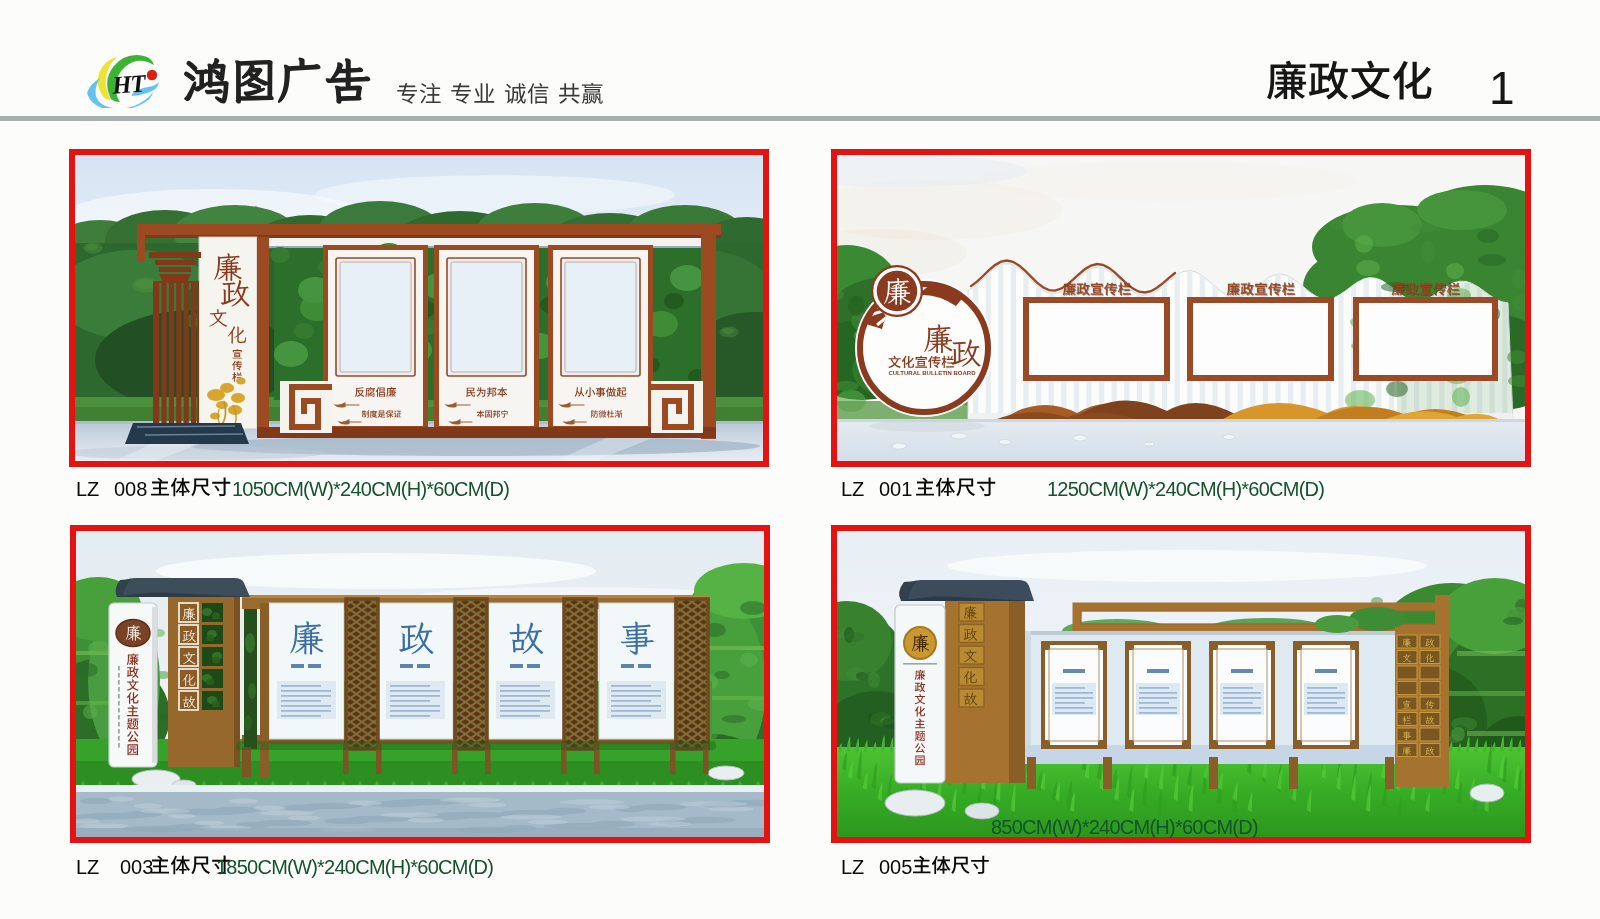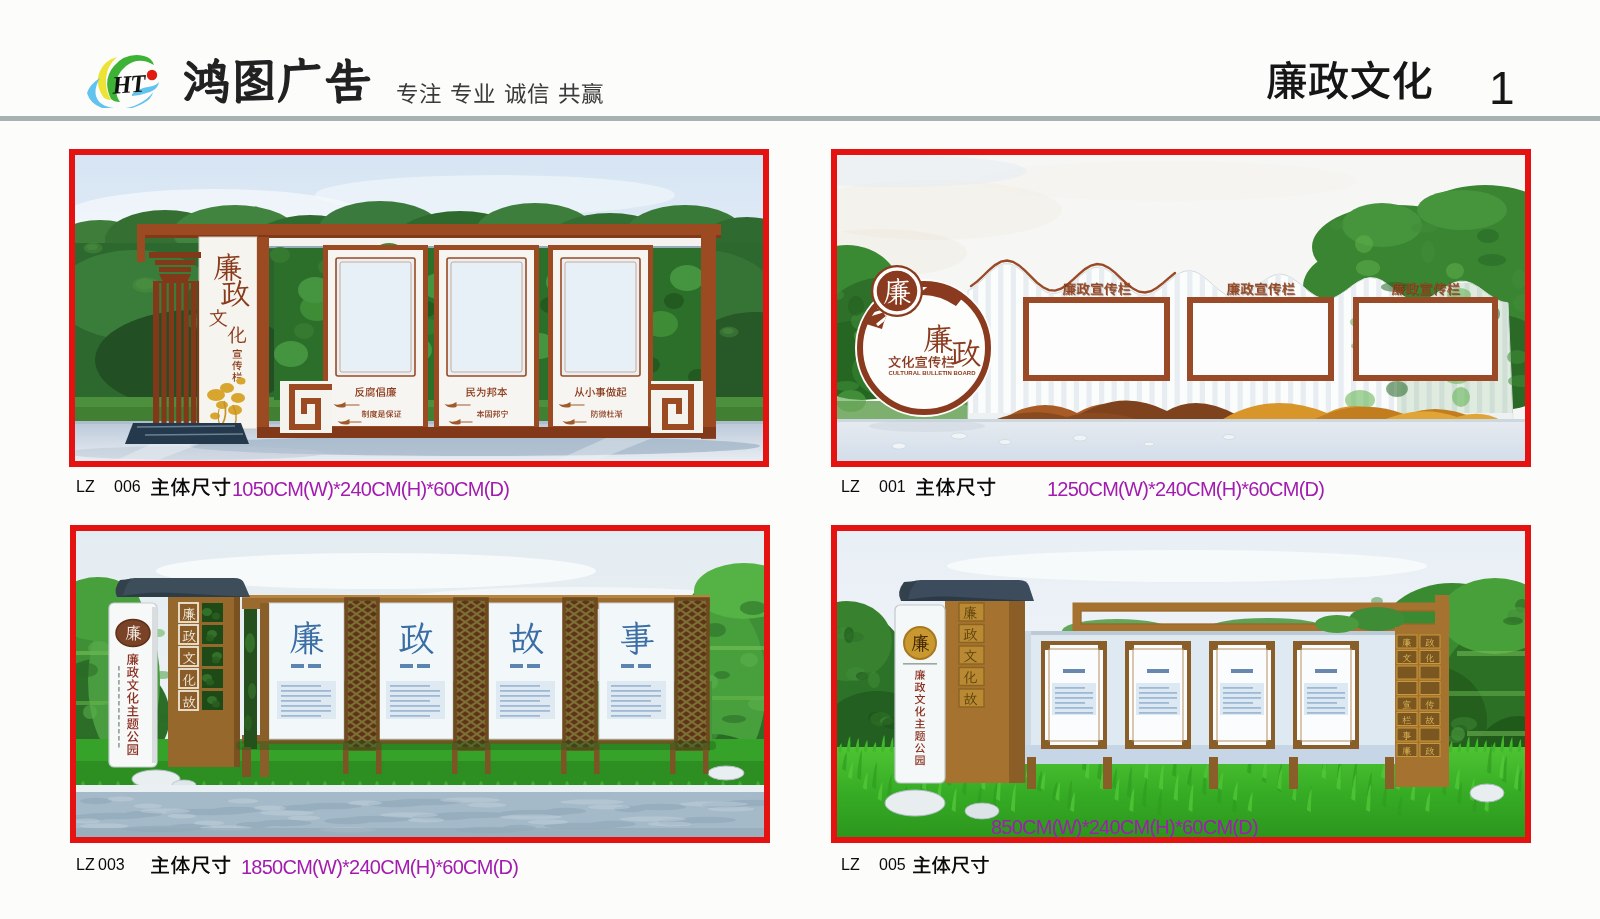--- a/index.html
+++ b/index.html
@@ -1,18 +1,18 @@
 <!DOCTYPE html>
 <html><head><meta charset="utf-8"><title>p</title><style>
 html,body{margin:0;padding:0}
 body{width:1600px;height:919px;background:#fcfcfb;font-family:"Liberation Sans",sans-serif;position:relative;overflow:hidden}
 .abs{position:absolute}
 .panel{position:absolute;border:6px solid #e41312;background:#fff}
-.cap{position:absolute;font-size:16px;color:#0b0b0b;white-space:pre}
-.capt{position:absolute;font-size:20px;color:#a21caf;white-space:pre;letter-spacing:-.75px}
+.cap{position:absolute;font-size:20px;color:#0b0b0b;white-space:pre}
+.capt{position:absolute;font-size:20px;color:#14532d;white-space:pre;letter-spacing:-.75px}
 </style></head><body>
 
 <svg width="0" height="0" style="position:absolute">
     <defs>
       <path id="w653f" d="M61.9 -50.3L79.1 -51.4Q77.8 -44.6 76.0 -38.6Q74.1 -32.5 71.2 -26.7Q68.2 -31.8 65.8 -37.5Q63.4 -43.1 61.4 -49.3ZM27.4 -64.4L27.6 -10.5Q25.6 -9.8 23.4 -9.2Q21.2 -8.6 19.2 -7.9L18.9 -44.9Q18.9 -46.1 18.4 -46.7Q17.9 -47.3 15.8 -48.2Q13.5 -49.2 12.0 -49.2Q10.9 -49.2 10.9 -48.6Q10.9 -48.1 11.3 -47.6Q11.9 -46.6 12.2 -45.6Q12.6 -44.5 12.6 -43.1L13.0 -6.1L10.3 -5.4Q8.4 -4.8 5.8 -4.8Q5.4 -4.8 5.0 -4.8Q4.6 -4.8 4.3 -4.9L4.1 -4.9Q3.2 -4.9 3.2 -4.3Q3.2 -4.2 4.0 -2.6Q4.8 -1.0 6.2 0.6Q7.7 2.1 9.7 2.1Q10.4 2.1 14.6 0.9Q18.7 -0.4 24.9 -2.8Q31.1 -5.1 38.3 -8.4Q45.5 -11.7 52.2 -15.7Q54.7 -17.0 54.7 -18.3Q54.7 -19.0 53.5 -19.0Q52.8 -19.0 51.3 -18.5Q47.0 -17.0 42.6 -15.5Q38.2 -13.9 33.8 -12.5L33.5 -39.0L46.2 -39.6Q47.3 -39.7 48.0 -40.0Q48.7 -40.3 48.7 -40.9Q48.7 -41.6 47.7 -42.7Q46.7 -43.8 45.4 -44.8Q44.0 -45.7 42.9 -45.7Q42.6 -45.7 42.0 -45.5Q41.2 -45.1 40.2 -44.9Q39.1 -44.6 37.7 -44.5L33.5 -44.3L33.4 -64.8L49.0 -65.7Q50.1 -65.8 50.8 -66.1Q51.5 -66.4 51.5 -67.1Q51.5 -68.0 50.5 -69.2Q49.4 -70.3 48.1 -71.2Q46.8 -72.0 45.9 -72.0Q45.4 -72.0 44.5 -71.7Q43.3 -71.3 42.2 -71.1Q41.1 -70.9 39.8 -70.8L14.7 -69.3L13.8 -69.3Q11.7 -69.3 9.6 -69.9Q9.3 -70.0 8.8 -70.0Q8.0 -70.0 8.0 -69.4Q8.0 -69.0 8.8 -67.4Q9.7 -65.8 11.0 -64.5Q11.8 -63.6 14.2 -63.6Q15.0 -63.6 16.0 -63.7Q17.0 -63.7 18.1 -63.8ZM86.2 -51.8L93.3 -52.2Q94.1 -52.3 94.7 -52.6Q95.3 -52.8 95.3 -53.4Q95.3 -54.0 94.5 -55.1Q93.6 -56.2 92.4 -57.2Q91.1 -58.1 89.8 -58.1Q89.6 -58.1 89.4 -58.1Q89.1 -58.0 88.8 -57.9Q86.5 -57.0 84.4 -56.9L64.4 -55.7Q65.9 -59.3 67.4 -63.4Q68.8 -67.4 69.8 -70.5Q70.7 -73.7 70.7 -74.5Q70.7 -75.5 69.5 -76.8Q68.4 -78.0 66.9 -78.9Q65.4 -79.8 64.3 -79.8Q63.4 -79.8 63.4 -78.9L63.4 -78.6Q63.5 -78.2 63.5 -77.8Q63.5 -77.4 63.5 -76.9Q63.5 -75.7 62.5 -71.4Q61.5 -67.1 59.5 -60.8Q57.5 -54.4 54.4 -47.0Q51.2 -39.5 47.0 -32.1Q45.9 -29.9 45.9 -29.0Q45.9 -28.3 46.5 -28.3Q47.1 -28.3 50.1 -31.5Q53.1 -34.7 57.8 -42.7Q59.8 -37.0 62.4 -31.6Q64.9 -26.2 67.9 -21.0Q62.1 -12.8 55.3 -6.3Q48.5 0.2 39.9 5.9Q37.9 7.3 37.9 8.1Q37.9 8.7 38.9 8.7Q39.8 8.7 43.3 7.2Q46.8 5.6 51.7 2.5Q56.6 -0.6 61.9 -5.1Q67.1 -9.6 71.5 -15.4Q73.8 -12.0 77.1 -8.0Q80.3 -4.0 83.7 -0.4Q87.1 3.3 89.8 5.7Q92.4 8.0 93.3 8.0Q94.3 8.0 95.5 7.3Q96.7 6.6 97.7 5.8Q98.6 4.9 98.6 4.5Q98.6 3.8 97.5 3.0Q90.5 -2.5 84.9 -8.3Q79.3 -14.2 74.9 -20.7Q79.0 -27.7 81.8 -35.5Q84.5 -43.2 86.2 -51.8Z"></path>
       <path id="w56fe" d="M85.9 -3.9L86.3 -71.6Q86.3 -72.1 86.7 -72.5Q87.0 -73.0 87.0 -73.9Q87.0 -74.7 85.5 -76.0Q84.0 -77.3 81.7 -77.3L80.8 -77.3L21.0 -74.6Q15.3 -76.6 14.0 -76.6Q12.7 -76.6 12.7 -75.9Q12.7 -75.6 12.9 -75.2Q13.1 -74.7 13.3 -74.2Q14.6 -71.8 14.6 -68.2L14.7 -2.6Q14.7 1.3 14.4 3.1Q14.0 4.8 14.0 5.9Q14.0 7.0 15.5 8.3Q16.9 9.7 19.1 9.7Q20.7 9.7 20.7 7.1L20.7 3.8L85.9 2.3Q87.3 2.2 88.3 2.1Q89.3 2.0 89.3 0.9Q89.3 -0.3 85.9 -3.9ZM80.3 -72.1L80.0 -3.4L20.7 -1.7L20.4 -69.3ZM60.1 -19.4Q61.1 -19.4 61.7 -20.2Q62.3 -21.1 62.5 -22.1Q62.7 -23.1 62.7 -23.4Q62.7 -24.7 60.7 -25.4Q58.9 -26.0 55.9 -26.9Q52.9 -27.8 49.9 -28.7Q46.8 -29.6 44.4 -30.2Q41.9 -30.8 41.2 -30.8Q39.9 -30.8 39.3 -29.4Q38.7 -27.9 38.7 -27.4Q38.7 -26.6 39.2 -26.2Q39.8 -25.8 41.0 -25.5Q45.2 -24.3 49.6 -22.9Q54.0 -21.5 57.7 -20.1Q58.5 -19.8 59.1 -19.6Q59.6 -19.4 60.1 -19.4ZM31.9 -11.5L31.5 -11.5Q30.6 -11.5 30.6 -10.7Q30.6 -10.1 31.5 -8.8Q32.3 -7.4 33.6 -6.2Q34.9 -5.1 36.5 -5.1Q37.4 -5.1 40.2 -6.0Q42.9 -6.8 46.7 -8.1Q50.5 -9.3 54.6 -10.9Q58.7 -12.5 62.5 -14.0Q66.2 -15.4 68.8 -16.5Q71.3 -17.6 71.3 -18.7Q71.3 -19.5 69.9 -19.5Q69.0 -19.5 67.8 -19.1Q62.7 -17.7 57.5 -16.3Q52.2 -14.9 47.4 -13.8Q42.6 -12.7 38.9 -12.1Q35.2 -11.4 33.3 -11.4Q32.9 -11.4 32.6 -11.4Q32.3 -11.4 31.9 -11.5ZM46.8 -60.0Q49.5 -63.3 49.5 -64.8Q49.5 -66.7 46.0 -68.0Q44.8 -68.5 44.0 -68.5Q43.2 -68.5 43.2 -67.5Q43.1 -64.2 38.8 -57.8Q35.5 -53.1 32.2 -49.6Q28.9 -46.0 27.7 -44.9Q26.4 -43.8 26.4 -42.8Q26.4 -41.7 27.3 -41.7Q28.3 -41.7 31.8 -44.1Q35.2 -46.5 39.0 -50.3Q42.9 -46.1 46.5 -43.2Q38.5 -36.0 24.5 -28.7Q22.1 -27.5 22.1 -26.4Q22.1 -25.5 23.2 -25.5Q24.3 -25.5 27.1 -26.4Q39.2 -30.8 50.6 -39.9Q56.6 -35.4 64.4 -31.4Q72.1 -27.4 73.5 -27.4Q74.9 -27.4 76.8 -28.7Q78.6 -29.9 78.6 -30.8Q78.6 -31.7 77.2 -32.1Q63.3 -37.1 54.5 -43.3Q60.9 -49.6 64.2 -55.5Q64.4 -55.8 65.0 -56.4Q65.7 -56.9 65.7 -57.6Q65.7 -58.2 65.3 -59.0Q64.3 -60.8 60.8 -60.8L60.1 -60.8ZM43.4 -55.3L57.7 -56.0Q55.2 -51.6 50.1 -46.5Q45.1 -50.4 42.1 -53.7Z"></path>
       <path id="w9e3f" d="M22.2 -59.3Q23.4 -57.9 24.4 -57.9Q25.3 -57.9 26.2 -58.7Q27.0 -59.4 27.6 -60.3Q28.2 -61.2 28.2 -61.7Q28.2 -62.2 26.8 -63.8Q25.4 -65.4 23.2 -67.4Q21.0 -69.3 18.7 -71.2Q16.3 -73.1 14.5 -74.3Q12.7 -75.5 11.7 -75.5Q10.7 -75.5 9.9 -74.1Q9.1 -72.7 9.1 -72.0Q9.1 -71.4 10.4 -70.4Q17.6 -64.6 22.2 -59.3ZM26.0 -56.8Q25.5 -56.8 25.5 -55.9Q25.5 -55.0 28.1 -52.1Q29.0 -51.3 30.9 -51.3L32.0 -51.3Q32.7 -51.3 33.3 -51.4L36.3 -51.6L36.0 -24.7Q29.2 -21.5 26.8 -21.4Q24.3 -21.2 24.3 -20.7Q24.3 -20.1 25.2 -18.8Q26.2 -17.5 27.7 -16.4Q29.2 -15.3 30.8 -15.3Q32.4 -15.3 39.6 -20.3Q46.1 -24.6 50.5 -28.8Q52.4 -30.7 52.4 -31.4Q52.4 -32.1 51.5 -32.1Q50.5 -32.1 47.4 -30.2Q44.2 -28.4 41.8 -27.3L42.0 -52.0L50.9 -52.6Q52.8 -52.8 52.8 -54.6Q52.8 -56.3 49.8 -57.6Q48.6 -58.2 47.9 -58.2Q47.2 -58.2 46.0 -57.7Q44.8 -57.1 41.8 -56.9L30.7 -56.2Q29.2 -56.2 26.0 -56.8ZM18.3 -38.2Q19.8 -37.0 20.6 -37.0Q21.3 -37.0 22.8 -38.4Q24.2 -39.8 24.2 -40.9Q24.2 -41.9 22.5 -43.1Q16.2 -47.9 11.8 -50.6Q7.4 -53.3 6.5 -53.3Q5.6 -53.3 4.8 -51.9Q4.0 -50.4 4.0 -49.8Q4.0 -49.1 5.4 -48.2Q11.5 -44.4 18.3 -38.2ZM10.8 4.2L10.9 4.2Q12.6 4.2 15.0 -0.8Q19.8 -11.1 22.9 -20.2Q26.0 -29.3 26.0 -31.2Q26.0 -33.0 25.2 -33.0Q23.9 -33.0 22.4 -29.8Q16.1 -15.9 8.9 -3.5Q7.8 -1.4 5.4 0.1Q4.4 0.8 4.4 1.2Q4.4 2.2 6.6 3.1Q8.7 4.0 10.8 4.2ZM53.2 -26.3Q53.2 -25.4 55.1 -24.3Q56.9 -23.2 57.7 -23.2Q59.4 -23.2 59.4 -25.6L59.4 -26.6L86.9 -28.1Q86.6 -15.5 84.1 -2.0Q83.2 3.3 82.5 3.3Q81.7 3.3 79.1 2.2L75.2 0.6Q73.9 0.0 73.4 -0.2L72.2 -0.8Q70.4 -1.9 69.4 -1.9Q68.4 -1.9 68.4 -1.3Q68.4 0.4 74.2 5.1Q80.0 9.7 84.0 9.7Q86.5 9.7 87.5 7.4Q91.7 -1.7 92.7 -28.4Q92.8 -28.9 93.1 -29.4Q93.3 -29.9 93.3 -30.3Q93.3 -30.7 92.2 -32.0Q91.1 -33.3 89.3 -33.3L88.4 -33.3L59.5 -31.5L59.9 -62.5L80.4 -63.9L78.1 -43.6Q71.7 -45.6 70.4 -45.6Q69.1 -45.6 69.1 -44.7Q69.1 -43.8 71.7 -42.2Q74.3 -40.6 76.2 -39.4Q78.0 -38.2 79.1 -37.5Q80.1 -36.8 81.1 -36.8Q82.1 -36.8 82.9 -37.8Q83.7 -38.8 83.7 -39.9L83.7 -41.4L86.5 -63.8Q86.6 -64.4 86.9 -64.9Q87.2 -65.3 87.2 -66.0Q87.2 -66.7 85.8 -68.0Q84.4 -69.2 82.9 -69.2L81.9 -69.1L67.9 -68.1Q73.7 -76.1 73.7 -77.6Q73.7 -78.3 71.8 -79.9Q69.9 -81.4 68.4 -81.4Q66.9 -81.4 66.9 -80.3L66.9 -80.0Q67.0 -79.6 67.0 -77.8Q67.0 -75.9 61.7 -67.7L60.0 -67.5Q55.8 -69.9 54.4 -69.9Q52.9 -69.9 52.9 -69.2Q52.9 -68.4 53.6 -66.7Q54.2 -64.9 54.2 -61.6L53.9 -33.1ZM48.2 -15.3Q47.5 -15.3 47.5 -14.7Q47.5 -14.6 48.0 -13.3Q48.5 -12.0 49.9 -10.6Q50.9 -9.7 52.2 -9.7Q53.6 -9.7 55.3 -9.9L78.9 -11.5Q81.2 -11.8 81.2 -13.2Q81.2 -14.1 79.4 -15.6Q77.5 -17.1 76.7 -17.1Q75.9 -17.1 75.2 -16.9Q74.5 -16.7 73.5 -16.6Q72.5 -16.4 71.5 -16.2Q52.5 -14.8 51.7 -14.8ZM70.7 -49.3Q72.3 -47.7 73.4 -47.8Q74.4 -47.9 75.3 -49.4Q76.2 -50.8 76.2 -51.4Q76.1 -52.5 71.2 -55.6Q66.2 -58.7 65.0 -58.6Q63.8 -58.5 63.2 -57.4Q62.6 -56.2 62.6 -55.5Q62.7 -54.8 65.2 -53.1Q67.7 -51.4 70.7 -49.3Z"></path>
       <path id="w5316" d="M51.7 -28.3L51.6 -7.1Q51.6 -2.6 53.2 -0.1Q54.7 2.4 59.2 3.5Q63.7 4.5 72.6 4.5Q75.6 4.5 78.7 4.3Q81.7 4.1 85.0 3.7Q89.8 3.2 91.8 0.7Q93.8 -1.8 94.2 -5.9Q94.6 -9.9 94.6 -15.0Q94.6 -17.1 94.5 -19.4Q94.4 -21.7 94.1 -23.3Q93.7 -24.9 92.7 -24.9Q92.2 -24.9 91.6 -23.8Q91.0 -22.7 90.7 -20.4Q89.7 -13.4 88.8 -9.7Q87.8 -5.9 86.6 -4.4Q85.4 -2.9 83.6 -2.6Q80.8 -2.2 78.1 -1.9Q75.3 -1.6 72.6 -1.6Q70.2 -1.6 67.9 -1.8Q65.5 -2.0 63.2 -2.4Q60.2 -2.9 59.3 -4.0Q58.4 -5.1 58.4 -8.5L58.5 -32.5Q65.9 -37.2 72.3 -42.9Q78.7 -48.5 84.2 -54.8Q84.6 -55.2 84.6 -55.9Q84.6 -57.3 83.5 -58.9Q82.3 -60.4 81.1 -61.5Q79.8 -62.6 79.3 -62.6Q78.6 -62.6 78.4 -61.2Q78.2 -59.6 77.8 -58.6Q77.3 -57.5 76.8 -57.0Q68.9 -47.5 58.6 -39.0L58.8 -74.1Q58.8 -75.3 57.7 -76.0Q56.6 -76.7 55.2 -77.1Q53.8 -77.4 52.7 -77.6Q51.5 -77.7 51.4 -77.7Q50.4 -77.7 50.4 -77.2Q50.4 -76.8 50.7 -76.3Q51.5 -75.0 51.8 -73.9Q52.0 -72.8 52.0 -71.8L51.8 -33.8Q48.4 -31.3 44.8 -29.0Q41.1 -26.6 37.1 -24.2Q34.5 -22.6 34.5 -21.6Q34.5 -21.0 35.5 -21.0Q36.7 -21.0 39.0 -21.9Q41.3 -22.8 43.9 -24.1Q46.4 -25.4 48.6 -26.6Q50.8 -27.8 51.7 -28.3ZM22.9 -45.5L22.4 -3.3Q22.4 -1.9 22.3 -0.4Q22.2 1.1 21.8 2.8Q21.7 3.2 21.7 3.8Q21.7 5.5 23.0 6.5Q24.3 7.5 25.7 7.9Q27.1 8.2 27.3 8.2Q29.3 8.2 29.3 6.1L29.4 -53.9Q32.3 -58.4 34.9 -63.0Q37.4 -67.6 39.7 -72.2Q40.3 -73.3 40.3 -74.0Q40.3 -74.8 39.1 -75.9Q37.9 -76.9 36.4 -77.8Q34.8 -78.6 33.8 -78.6Q32.7 -78.6 32.7 -77.6L32.7 -77.3Q32.8 -76.9 32.8 -76.5Q32.8 -76.2 32.8 -75.8Q32.8 -74.1 31.1 -70.2Q29.3 -66.4 26.4 -61.4Q23.4 -56.4 19.8 -50.9Q16.1 -45.3 12.2 -40.1Q8.3 -34.8 4.8 -30.7Q3.5 -29.1 3.5 -28.3Q3.5 -27.7 4.1 -27.7Q5.1 -27.7 7.2 -29.3Q9.3 -30.9 12.1 -33.5Q14.8 -36.1 17.7 -39.2Q20.5 -42.4 22.9 -45.5Z"></path>
       <path id="w544a" d="M70.0 -18.2L68.0 -2.7L33.8 -1.6L32.7 -16.4ZM34.2 4.1L73.3 3.0Q74.6 2.9 75.5 2.8Q76.3 2.6 76.3 1.7Q76.3 0.5 74.1 -2.7L76.6 -18.4Q76.7 -18.8 77.0 -19.2Q77.3 -19.7 77.3 -20.4Q77.3 -21.3 76.2 -22.6Q75.0 -23.9 72.6 -23.9L71.4 -23.9L32.6 -21.9Q29.7 -23.0 28.0 -23.5Q26.2 -24.0 25.4 -24.0Q24.5 -24.0 24.5 -23.4Q24.5 -22.8 25.2 -21.6Q26.3 -19.3 26.5 -16.4L27.8 -0.5Q27.9 0.1 27.9 0.7Q27.9 1.3 27.9 1.9Q27.9 2.8 27.9 3.7Q27.8 4.5 27.7 5.4Q27.7 5.5 27.7 5.7Q27.6 5.9 27.6 6.1Q27.6 8.3 29.4 9.2Q31.2 10.2 32.5 10.2Q34.4 10.2 34.4 8.0L34.4 7.7ZM53.6 -35.2L92.1 -37.1Q93.2 -37.2 93.9 -37.6Q94.6 -37.9 94.6 -38.6Q94.6 -39.4 93.7 -40.6Q92.7 -41.7 91.5 -42.6Q90.2 -43.4 89.4 -43.4Q89.0 -43.4 88.6 -43.2Q87.7 -42.9 86.7 -42.8Q85.6 -42.6 84.5 -42.5L53.6 -40.9L53.7 -54.7L77.5 -56.0Q78.3 -56.1 79.0 -56.4Q79.7 -56.6 79.7 -57.3Q79.7 -58.5 78.7 -59.6Q77.7 -60.6 76.5 -61.2Q75.3 -61.9 74.7 -61.9Q74.3 -61.9 74.1 -61.8Q72.9 -61.4 72.0 -61.3Q71.2 -61.2 70.4 -61.1L53.7 -60.1L53.8 -76.7Q53.8 -77.9 52.4 -78.8Q50.9 -79.7 49.2 -80.2Q47.4 -80.7 46.4 -80.7Q45.4 -80.7 45.4 -80.1Q45.4 -79.7 45.9 -78.9Q47.4 -76.7 47.4 -73.8L47.4 -59.7L33.8 -58.9Q34.8 -60.9 35.6 -62.8Q36.5 -64.7 37.2 -66.6Q37.5 -67.2 37.5 -67.8Q37.5 -69.0 35.9 -70.1Q34.2 -71.2 32.5 -71.9Q30.7 -72.5 30.3 -72.5Q29.4 -72.5 29.4 -71.4Q29.4 -71.3 29.5 -71.1Q29.5 -70.9 29.5 -70.7Q29.6 -70.3 29.7 -69.9Q29.7 -69.5 29.7 -69.0Q29.7 -68.0 28.9 -64.4Q28.0 -60.8 25.4 -55.2Q22.8 -49.7 17.7 -42.8Q16.5 -41.3 16.5 -40.3Q16.5 -39.7 17.1 -39.7Q17.9 -39.7 20.1 -41.4Q22.2 -43.1 25.1 -46.2Q27.9 -49.3 30.6 -53.4L47.4 -54.3L47.3 -40.6L11.3 -38.8L10.2 -38.8Q9.4 -38.8 8.5 -38.9Q7.6 -39.0 6.6 -39.2Q6.4 -39.3 6.1 -39.3Q5.5 -39.3 5.5 -38.6Q5.5 -37.4 6.4 -36.1Q7.2 -34.9 8.1 -33.9Q8.6 -33.4 9.2 -33.2Q9.8 -33.1 10.7 -33.1Q11.2 -33.1 11.9 -33.1Q12.6 -33.2 13.3 -33.2L47.3 -34.9L47.3 -34.2Q47.3 -32.8 47.2 -31.5Q47.1 -30.2 46.8 -28.7Q46.7 -28.4 46.7 -28.1Q46.7 -27.8 46.7 -27.6Q46.7 -26.2 47.7 -25.2Q48.6 -24.3 49.8 -23.9Q51.0 -23.4 51.7 -23.4Q53.5 -23.4 53.5 -25.6Z"></path>
       <path id="w4e8b" d="M71.3 -23.8L70.4 -17.3L52.0 -16.6L51.9 -22.9ZM72.7 -34.4L71.9 -28.6L51.9 -27.8L51.9 -33.3ZM45.8 -55.1L45.8 -48.2L27.7 -47.3L26.9 -54.0ZM70.9 -56.5L69.7 -49.4L51.9 -48.5L51.9 -55.4ZM77.2 -24.1L94.0 -24.8Q95.1 -24.9 95.9 -25.2Q96.7 -25.5 96.7 -26.2Q96.7 -27.1 95.7 -28.1Q94.6 -29.1 93.4 -29.9Q92.1 -30.6 91.5 -30.6Q91.2 -30.6 91.0 -30.6Q90.7 -30.5 90.4 -30.4Q89.1 -30.0 88.1 -29.7Q87.0 -29.3 85.6 -29.2L78.0 -28.9L78.8 -33.3Q78.9 -33.9 79.2 -34.5Q79.6 -35.1 79.6 -35.8Q79.6 -37.7 77.9 -38.7Q76.2 -39.6 75.2 -39.6Q74.9 -39.6 74.7 -39.6Q74.4 -39.5 74.1 -39.5L51.9 -38.2L51.9 -44.0L75.1 -45.1Q76.1 -45.2 77.1 -45.4Q78.0 -45.5 78.0 -46.3Q78.0 -47.3 75.5 -49.7L77.1 -56.0Q77.3 -56.5 77.7 -57.1Q78.1 -57.6 78.1 -58.3Q78.1 -59.5 76.6 -60.3Q75.1 -61.1 73.9 -61.1Q73.5 -61.1 73.2 -61.1Q72.8 -61.0 72.3 -61.0L51.8 -59.8L51.8 -65.6L85.7 -67.5Q86.5 -67.6 87.2 -67.9Q87.9 -68.1 87.9 -68.8Q87.9 -69.5 87.0 -70.6Q86.0 -71.7 84.8 -72.6Q83.5 -73.5 82.5 -73.5Q82.1 -73.5 81.9 -73.4Q80.7 -73.0 79.7 -72.7Q78.6 -72.4 77.3 -72.3L51.8 -70.8L51.8 -77.3Q51.8 -78.7 51.2 -79.6Q50.5 -80.5 47.9 -81.2Q46.9 -81.5 46.2 -81.6Q45.6 -81.7 45.1 -81.7Q44.0 -81.7 44.0 -81.1Q44.0 -80.9 44.3 -80.4Q45.2 -79.3 45.5 -78.1Q45.8 -76.8 45.8 -75.4L45.8 -70.4L15.6 -68.6L14.7 -68.6Q12.6 -68.6 10.6 -69.1Q10.3 -69.2 9.9 -69.2Q9.3 -69.2 9.3 -68.7Q9.3 -68.6 9.8 -67.3Q10.2 -66.0 11.5 -64.8Q12.7 -63.6 15.0 -63.6Q15.5 -63.6 16.1 -63.6Q16.7 -63.6 17.4 -63.7L45.8 -65.3L45.8 -59.5L26.9 -58.4Q24.1 -59.4 22.5 -59.8Q20.8 -60.2 20.0 -60.2Q18.9 -60.2 18.9 -59.5Q18.9 -59.0 19.6 -57.9Q20.4 -56.8 20.8 -55.6Q21.1 -54.4 21.2 -53.1L21.9 -47.7Q22.0 -47.2 22.0 -46.7Q22.0 -46.1 22.0 -45.6L22.0 -43.2Q22.0 -41.9 23.2 -41.3Q24.3 -40.7 25.4 -40.6L26.6 -40.4Q28.3 -40.4 28.3 -41.7L28.3 -42.1L28.2 -42.9L45.8 -43.7L45.8 -37.9L24.7 -36.7Q24.3 -36.7 24.0 -36.6Q23.6 -36.6 23.2 -36.6Q22.4 -36.6 21.5 -36.8Q20.6 -36.9 19.6 -37.1Q19.4 -37.2 19.0 -37.2Q18.5 -37.2 18.5 -36.7Q18.5 -36.6 18.9 -35.5Q19.3 -34.3 20.6 -33.1Q21.9 -32.0 24.6 -32.0L26.0 -32.0L45.9 -33.0L45.9 -27.5L10.7 -26.0L9.9 -26.0Q9.0 -26.0 8.2 -26.2Q7.3 -26.3 6.4 -26.5Q6.1 -26.6 5.8 -26.6Q5.2 -26.6 5.2 -26.1Q5.2 -25.8 5.3 -25.6Q6.3 -22.3 8.2 -21.8Q10.0 -21.2 11.3 -21.2L12.0 -21.2L45.9 -22.7L45.9 -16.4L24.8 -15.6L23.6 -15.6Q22.8 -15.6 21.9 -15.7Q20.9 -15.7 20.1 -16.0Q19.5 -16.2 19.3 -16.2Q18.8 -16.2 18.8 -15.7Q18.8 -15.4 19.1 -14.8Q19.9 -12.8 21.0 -11.9Q22.1 -11.0 23.0 -10.9Q23.9 -10.7 24.2 -10.7Q24.8 -10.7 25.5 -10.8Q26.2 -10.8 26.9 -10.8L45.9 -11.6L45.9 2.9Q42.2 2.1 38.7 0.7Q35.2 -0.7 32.9 -1.7Q32.3 -2.0 31.8 -2.1Q31.3 -2.2 30.9 -2.2Q29.8 -2.2 29.8 -1.4Q29.8 -0.8 31.1 0.6Q32.4 2.0 34.5 3.7Q36.6 5.4 38.9 7.0Q41.2 8.5 43.2 9.5Q45.2 10.5 46.4 10.5Q48.4 10.5 50.3 8.7Q52.2 6.8 52.2 3.5Q52.2 2.4 52.1 1.3Q52.0 0.2 52.0 -1.1L52.0 -11.8L75.8 -12.8Q76.9 -12.9 77.7 -13.1Q78.5 -13.3 78.5 -14.0Q78.5 -15.1 76.1 -17.6Z"></path>
@@ -343,21 +343,21 @@
         <path d="M257 232 h-40 v40 h26 v-26 h-14 v13" stroke="#9c4a22" stroke-width="6" fill="none"></path>
       </g>
 
 <g>
         <rect x="576" y="226" width="52" height="52" fill="#f5f3ee"></rect>
         <path d="M576 232 h40 v40 h-26 v-26 h14 v13" stroke="#9c4a22" stroke-width="6" fill="none"></path>
       </g>
 </svg></div>
 
 <div class="cap" style="left:76px;top:478px">LZ</div>
-<div class="cap" style="left:114px;top:478px">006</div>
+<div class="cap" style="left:114px;top:478px">008</div>
 <svg class="abs" style="left:149px;top:474px" width="84" height="26" viewBox="0 0 84 26">
     <use href="#m4e3b" transform="translate(1 20.5) scale(0.2)" fill="#0b0b0b"></use>
     <use href="#m4f53" transform="translate(21.4 20.5) scale(0.2)" fill="#0b0b0b"></use>
     <use href="#m5c3a" transform="translate(41.8 20.5) scale(0.2)" fill="#0b0b0b"></use>
     <use href="#m5bf8" transform="translate(62.2 20.5) scale(0.2)" fill="#0b0b0b"></use>
   </svg>
 <div class="capt" style="left:232px;top:478px">1050CM(W)*240CM(H)*60CM(D)</div>
 
 <div class="panel" style="left:831px;top:149px;width:688px;height:306px">
 <svg width="688" height="306" viewBox="0 0 688 306">
@@ -994,28 +994,28 @@
         <rect x="42" y="198" width="1.8" height="4.5"></rect>
         <rect x="42" y="205" width="1.8" height="4.5"></rect>
         <rect x="42" y="212" width="1.8" height="4.5"></rect>
       </g>
 <rect x="166" y="216" width="9" height="30" fill="#7d5524"></rect>
 
 <rect x="160" y="210" width="480" height="9" fill="#1e5c18" opacity=".4" rx="4"></rect>
 </svg></div>
 
 <div class="cap" style="left:76px;top:856px">LZ</div>
-<div class="cap" style="left:98px;top:856px">003</div>
+<div class="cap" style="left:120px;top:856px">003</div>
 <svg class="abs" style="left:149px;top:852px" width="84" height="26" viewBox="0 0 84 26">
     <use href="#m4e3b" transform="translate(1 20.5) scale(0.2)" fill="#0b0b0b"></use>
     <use href="#m4f53" transform="translate(21.4 20.5) scale(0.2)" fill="#0b0b0b"></use>
     <use href="#m5c3a" transform="translate(41.8 20.5) scale(0.2)" fill="#0b0b0b"></use>
     <use href="#m5bf8" transform="translate(62.2 20.5) scale(0.2)" fill="#0b0b0b"></use>
   </svg>
-<div class="capt" style="left:241px;top:856px">1850CM(W)*240CM(H)*60CM(D)</div>
+<div class="capt" style="left:216px;top:856px">1850CM(W)*240CM(H)*60CM(D)</div>
 
 <div class="panel" style="left:831px;top:525px;width:688px;height:306px">
 <svg width="688" height="306" viewBox="0 0 688 306">
 
 <defs>
         <linearGradient id="sky4" x1="0" y1="0" x2="0" y2="1">
           <stop offset="0" stop-color="#e8eff5"></stop>
           <stop offset="1" stop-color="#f4f7f9"></stop>
         </linearGradient>
         <linearGradient id="gr4" x1="0" y1="0" x2="0" y2="1">

